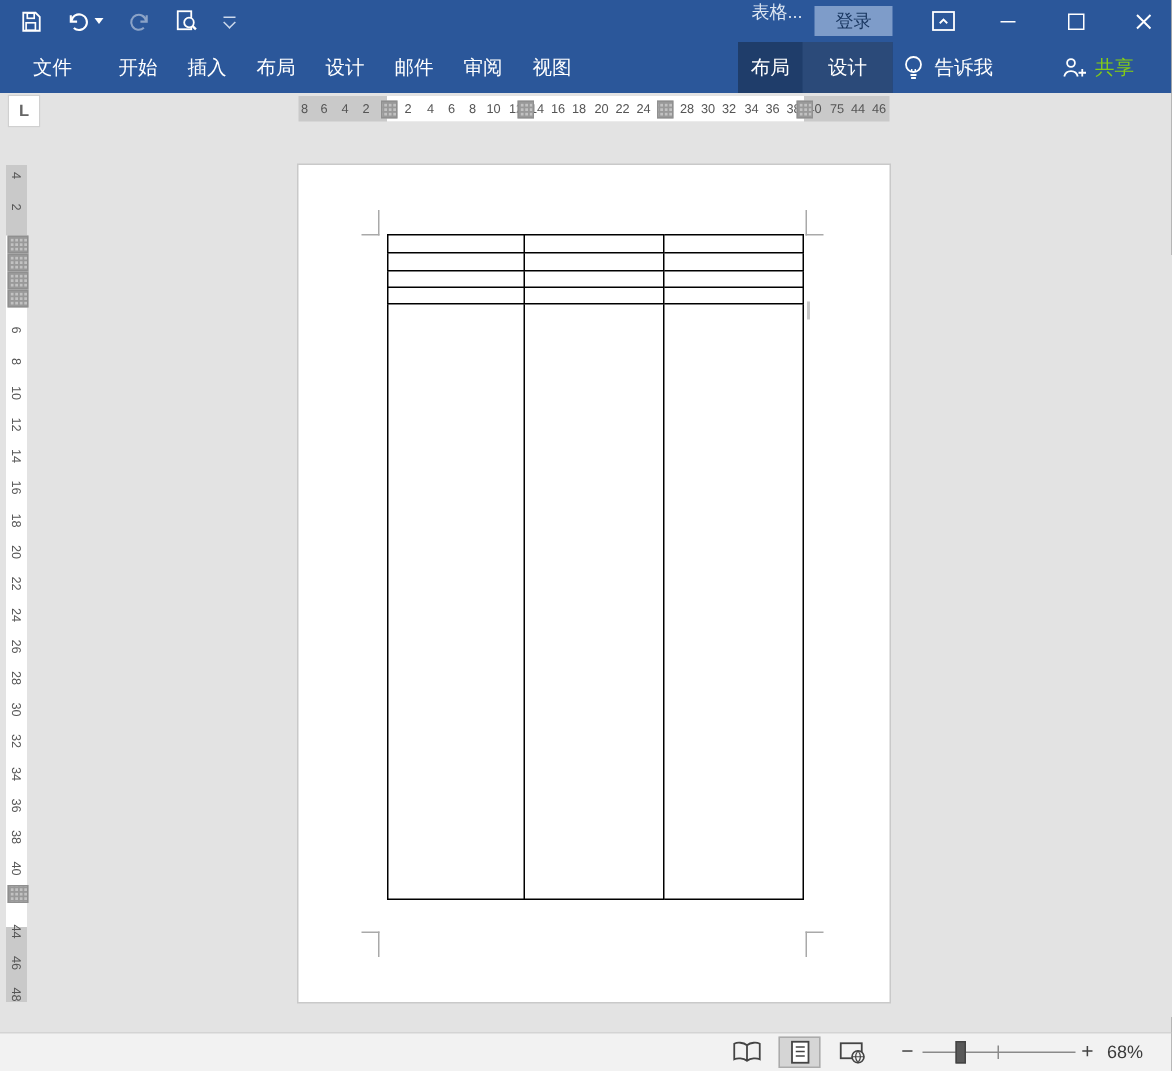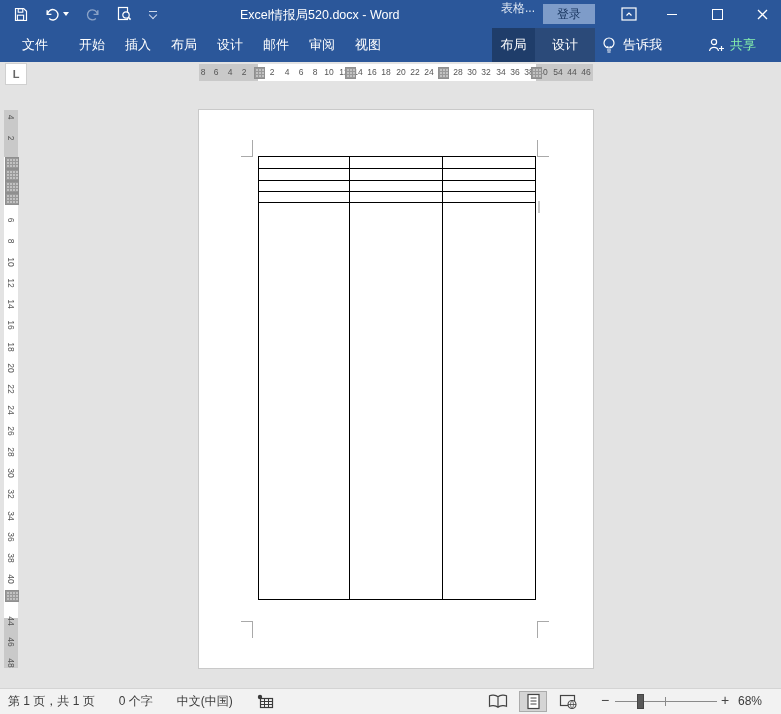--- a/index.html
+++ b/index.html
@@ -29,21 +29,21 @@
   .tabrow{position:absolute;left:0;top:28px;width:781px;height:34px;background:#2B579A;}
   .main-tabs{position:absolute;left:12px;top:0;height:34px;display:flex;}
   .rtab{height:34px;line-height:34px;padding:0 10px;font-size:13px;color:#fff;white-space:nowrap;}
   .rtab:first-child{margin-right:11px;font-family:Liberation Serif, serif;}
   .ctx-tabs{position:absolute;left:492px;top:0;width:103px;height:34px;background:#1F3D6A;display:flex;}
   .ctx-tab{height:34px;line-height:34px;font-size:13px;color:#fff;text-align:center;}
   .ctx-tab.layout{width:43px;}
   .ctx-tab.design{width:60px;background:#2B4A79;}
   .tellme{position:absolute;left:602px;top:0;height:34px;display:flex;align-items:center;color:#fff;font-size:13px;}
   .tellme svg{margin-right:7px;}
-  .share{position:absolute;left:708px;top:0;height:34px;display:flex;align-items:center;color:#86efac;font-size:13px;}
+  .share{position:absolute;left:708px;top:0;height:34px;display:flex;align-items:center;color:#84cc16;font-size:13px;}
   .share svg{margin-right:5px;}
 
   
   .workspace{position:absolute;left:0;top:62px;width:781px;height:626px;background:#E3E3E3;}
   .tab-selector{position:absolute;left:5px;top:1px;width:20px;height:20px;background:#FFF;border:1px solid #D0D0D0;
     color:#666;font-size:11px;font-weight:bold;display:flex;align-items:center;justify-content:center;}
   .h-ruler{position:absolute;left:199px;top:2px;width:394px;height:17px;background:#C9C9C9;}
   .h-white{position:absolute;left:59px;top:0;width:278px;height:17px;background:#FFF;}
   .hnum{position:absolute;top:3px;transform:translateX(-50%);font-size:8.5px;color:#555;line-height:11px;}
   .hmark{position:absolute;top:3px;width:9px;height:10px;border:1px solid #8F8F8F;background:#C2C2C2;
@@ -116,21 +116,20 @@
           <circle cx="9" cy="9" r="3.2" fill="#2B579A" stroke="#fff" stroke-width="1.2"></circle>
           <path d="M11.3 11.3 L13.6 13.6" stroke="#fff" stroke-width="1.6"></path>
         </svg>
       </span>
       <span class="qat-chevron">
         <span class="bar"></span>
           <span class="chev"></span>
       </span>
     </div>
 
-    <span class="doc-title">Excel情报局520.docx  -  Word</span>
     <span class="ctx-label">表格...</span>
     <span class="signin">登录</span>
 
     <span class="wc wc-rdo">
       <svg width="16" height="14" viewBox="0 0 16 14">
         <rect x="1" y="1" width="14" height="12" fill="none" stroke="#fff" stroke-width="1.2"></rect>
         <path d="M5.5 8.5 L8 6 L10.5 8.5" fill="none" stroke="#fff" stroke-width="1.2"></path>
       </svg>
     </span>
     <span class="wc wc-min">
@@ -204,21 +203,21 @@
           <span class="hnum" style="left: 216px; position: absolute;">22</span>
           <span class="hnum" style="left: 230px; position: absolute;">24</span>
           <span class="hnum" style="left: 245px; position: absolute;">26</span>
           <span class="hnum" style="left: 259px; position: absolute;">28</span>
           <span class="hnum" style="left: 273px; position: absolute;">30</span>
           <span class="hnum" style="left: 287px; position: absolute;">32</span>
           <span class="hnum" style="left: 302px; position: absolute;">34</span>
           <span class="hnum" style="left: 316px; position: absolute;">36</span>
           <span class="hnum" style="left: 330px; position: absolute;">38</span>
           <span class="hnum" style="left: 344px; position: absolute;">40</span>
-          <span class="hnum" style="left: 359px; position: absolute;">54</span>
+          <span class="hnum" style="left: 359px; position: absolute;">75</span>
           <span class="hnum" style="left: 373px; position: absolute;">44</span>
           <span class="hnum" style="left: 387px; position: absolute;">46</span>
         </div>
       <div>
 
       <span class="hmark" style="left: 55px; position: absolute;"></span>
           <span class="hmark" style="left: 146px; position: absolute;"></span>
           <span class="hmark" style="left: 239px; position: absolute;"></span>
           <span class="hmark" style="left: 332px; position: absolute;"></span>
         </div>
@@ -295,32 +294,20 @@
           <td></td>
           <td></td>
         </tr>
       </tbody>
         </table>
       <span class="endmark"></span>
     </div>
   </div>
 
   <div class="statusbar">
-    <div class="sb-left">
-      <span class="sb-item">第 1 页，共 1 页</span>
-      <span class="sb-item">0 个字</span>
-      <span class="sb-item">中文(中国)</span>
-      <span class="sb-item">
-        <svg width="17" height="15" viewBox="0 0 17 15">
-          <circle cx="3" cy="3" r="2.2" fill="#3B3B3B"></circle>
-          <rect x="3.5" y="4.5" width="12" height="9" fill="none" stroke="#3B3B3B" stroke-width="1.2"></rect>
-          <path d="M3.5 7.5 h12 M3.5 10.5 h12 M7.5 4.5 v9 M11.5 4.5 v9" stroke="#3B3B3B" stroke-width="1"></path>
-        </svg>
-      </span>
-    </div>
 
     <span class="viewbtn vb-read">
       <svg width="20" height="15" viewBox="0 0 20 15">
         <path d="M10 2.8 C7.5 0.8 3.5 0.8 1.5 1.8 v10.4 C3.5 11.2 7.5 11.2 10 13.2 C12.5 11.2 16.5 11.2 18.5 12.2 v-10.4 C16.5 0.8 12.5 0.8 10 2.8 Z M10 2.8 v10.4" fill="none" stroke="#444" stroke-width="1.2"></path>
       </svg>
     </span>
     <span class="viewbtn vb-print">
       <svg width="15" height="17" viewBox="0 0 15 17">
         <rect x="2" y="1.5" width="11" height="14" fill="#fff" stroke="#444" stroke-width="1.2"></rect>
         <path d="M4.5 5 h6 M4.5 8 h6 M4.5 11 h6" stroke="#444" stroke-width="1"></path>

